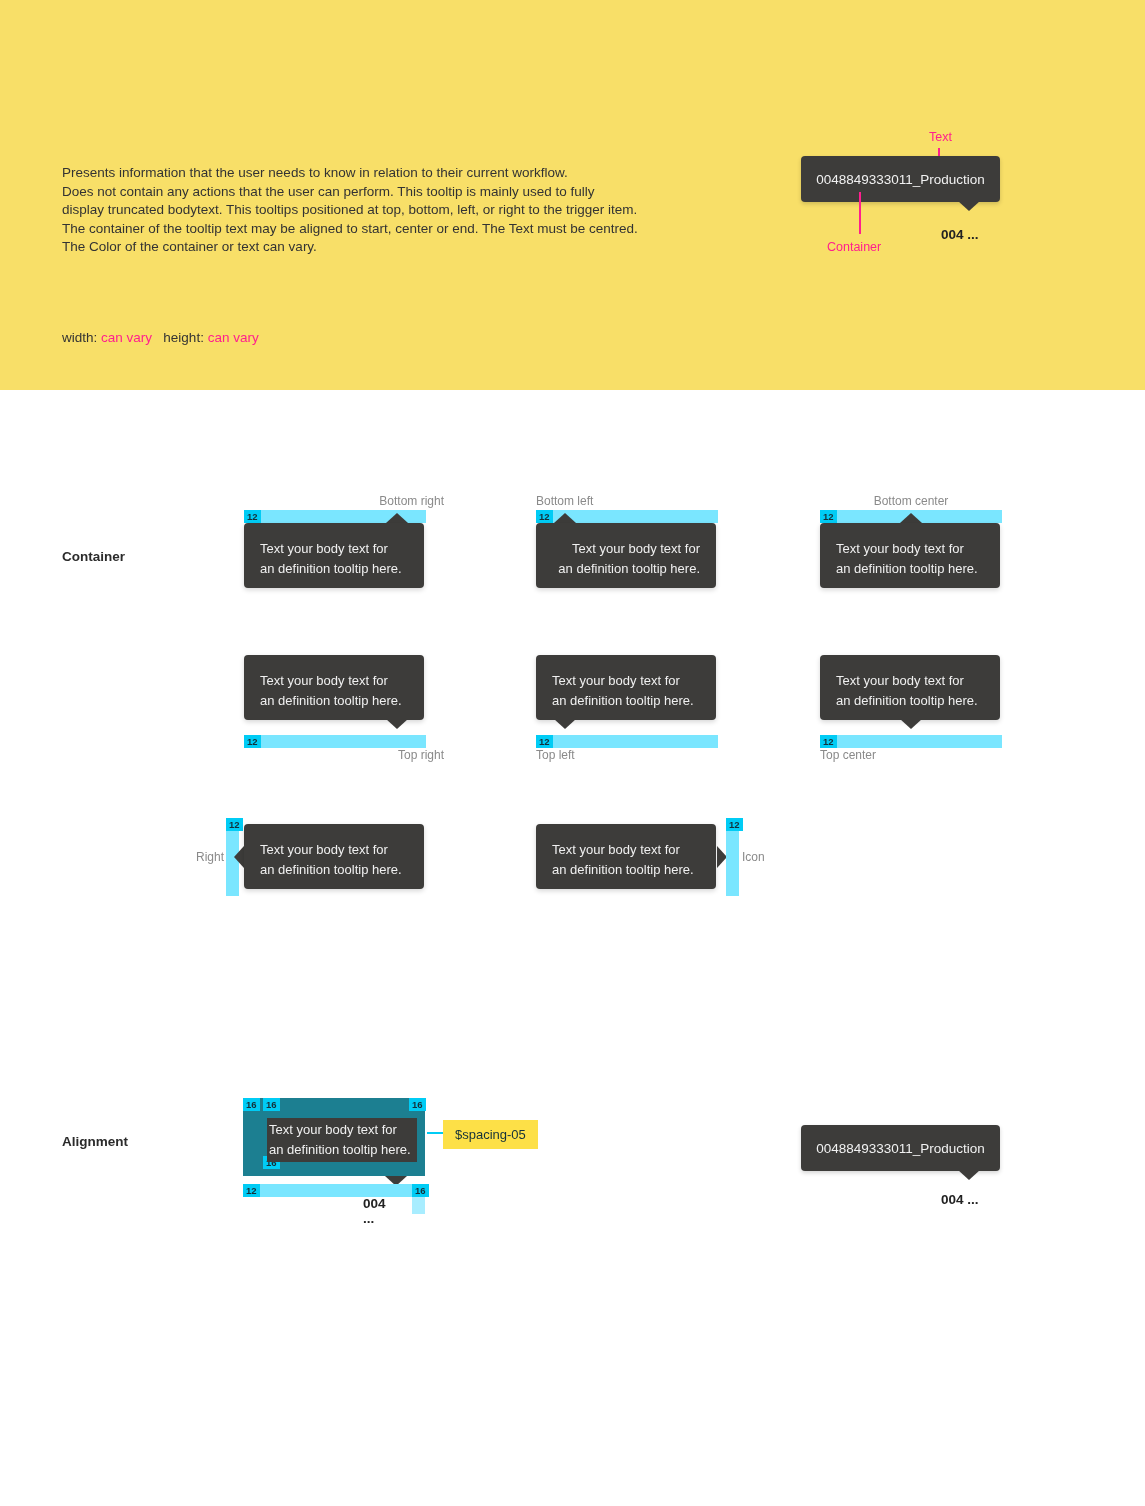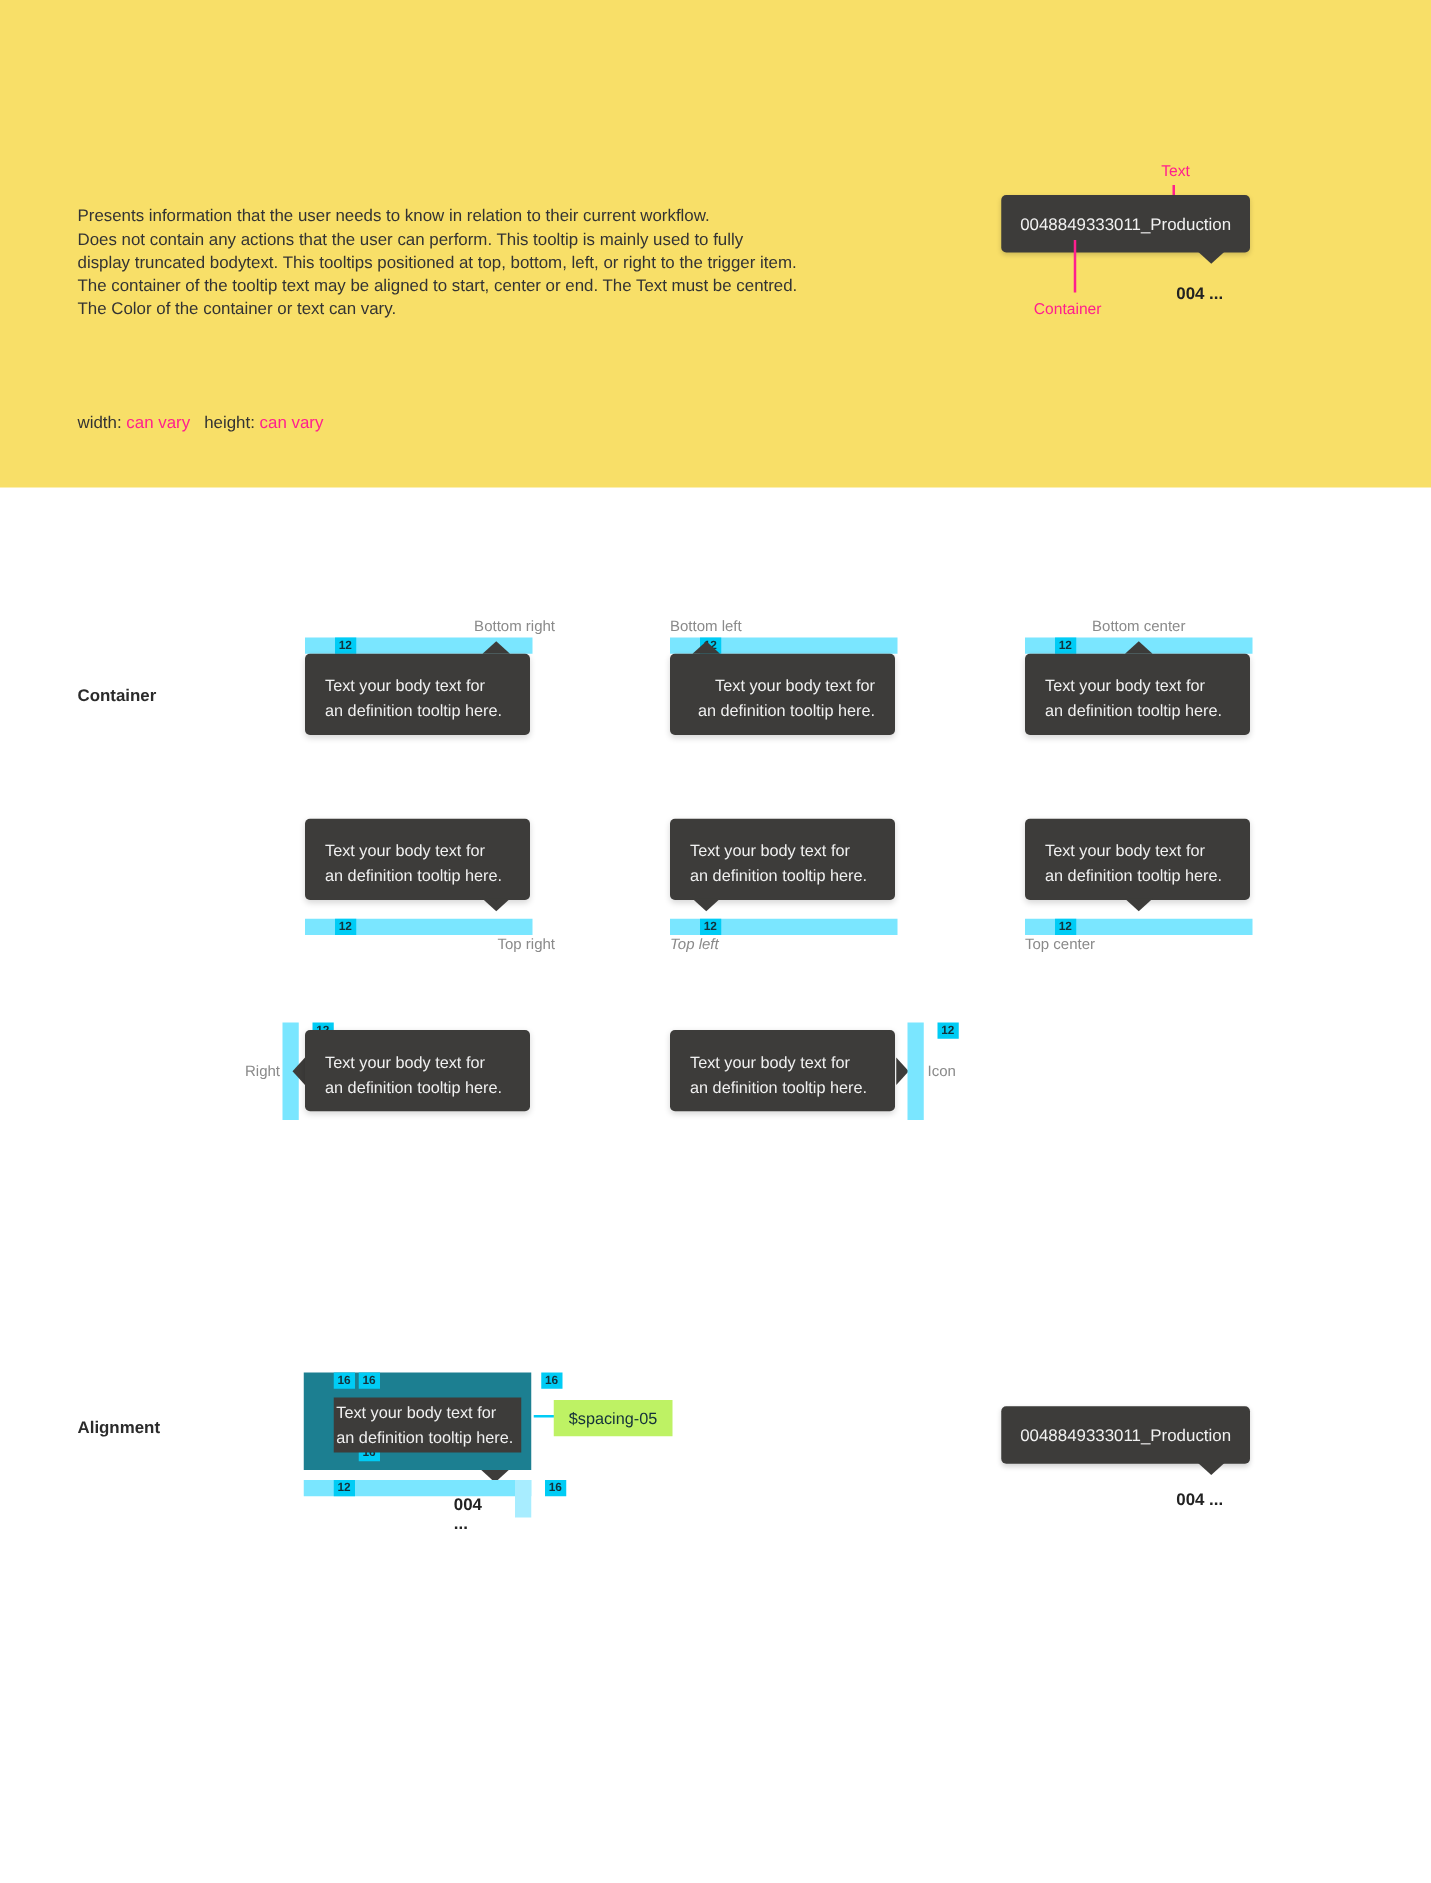--- a/index.html
+++ b/index.html
@@ -76,21 +76,21 @@
   #label-placement { top:549px; }
   #label-alignment { top:1134px; }
 
   
   .spec { position:absolute; }
   .trigger-bar-h { position:absolute; background:#7ae6ff; height:13px; }
   .trigger-bar-v { position:absolute; background:#7ae6ff; width:13px; }
   .badge {
     position:absolute; background:#00ccf5; color:#14313a;
     font-size:9.5px; line-height:13px; height:13px; padding:0 3px;
-    font-family:"Liberation Sans", sans-serif; font-weight:bold;margin-left:24px;
+    font-family:"Liberation Sans", sans-serif; font-weight:bold;
   }
   .tt-body {
     position:absolute; background:#3d3c3a; border-radius:4px;
     box-shadow:0 2px 5px rgba(0,0,0,0.16);
     color:#f0f0f0; font-size:13px; line-height:20px;
     padding:16px 16px;
     width:180px; height:65px;
   }
   .tt-line { white-space:nowrap; }
   .arrow-up {
@@ -129,21 +129,21 @@
   #align-arrow {
     position:absolute; left:142px; top:78px;
     width:0;height:0;border-left:11px solid transparent;border-right:11px solid transparent;
     border-top:10px solid #3d3c3a;
   }
   #align-bar { position:absolute; left:0; top:86px; width:182px; height:13px; background:#7ae6ff; }
   #align-right-bar { position:absolute; left:169px; top:86px; width:13px; height:30px; background:#a8edff;}
   #align-caption { position:absolute; left:120px; top:98px; font-size:13.5px; font-weight:bold; color:#222; }
   #spacing-token {
     position:absolute; left:200px; top:22px;
-    background:#bef264; color:#14313a; font-size:13px;
+    background:#fde047; color:#14313a; font-size:13px;
     padding:7px 12px; white-space:nowrap;
   }
   #spacing-leader { position:absolute; left:184px; top:34px; width:18px; height:1.5px; background:#00ccf5; }
 
   
   #align-example2 { position:absolute; left:801px; top:1125px; width:220px; height:100px; }
   #ex2-tooltip {
     position:absolute; left:0; top:0; width:199px; height:46px;
     display:flex; align-items:center; justify-content:center; font-size:13.5px;
   }
@@ -238,21 +238,21 @@
 </div>
 
 <div class="spec" style="left:536px; top:655px; width:200px; height:115px;">
   <div class="tt-body" style="left:0px; top:0px;">
     <div class="tt-line">Text your body text for</div>
     <div class="tt-line">an definition tooltip here.</div>
   </div>
   <div class="arrow-down" style="left:18px; top:64px;"></div>
   <div class="trigger-bar-h" style="left:0px; top:80px; width:182px;"></div>
   <div class="badge" style="left:0px; top:80px;">12</div>
-  <div class="spec-caption" style="left:0px; top:93px;font-style:italic;">Top left</div>
+  <div class="spec-caption" style="left:0px; top:93px;">Top left</div>
 </div>
 
 <div class="spec" style="left:820px; top:655px; width:200px; height:115px;">
   <div class="tt-body" style="left:0px; top:0px;">
     <div class="tt-line">Text your body text for</div>
     <div class="tt-line">an definition tooltip here.</div>
   </div>
   <div class="arrow-down" style="left:80px; top:64px;"></div>
   <div class="trigger-bar-h" style="left:0px; top:80px; width:182px;"></div>
   <div class="badge" style="left:0px; top:80px;">12</div>

